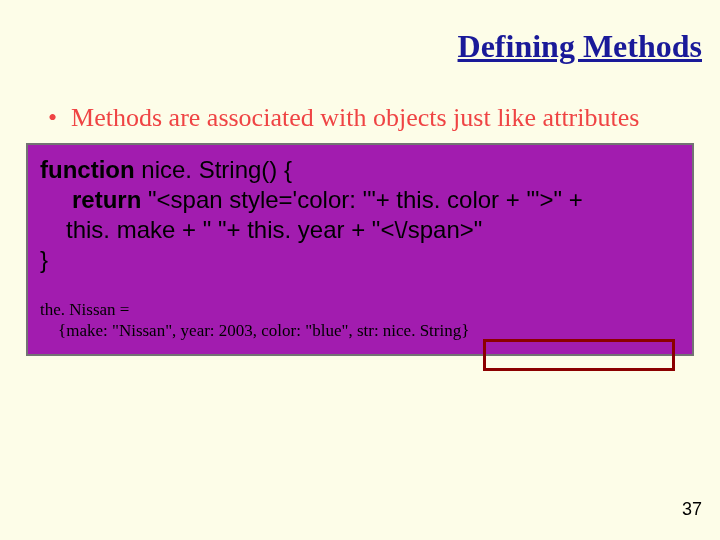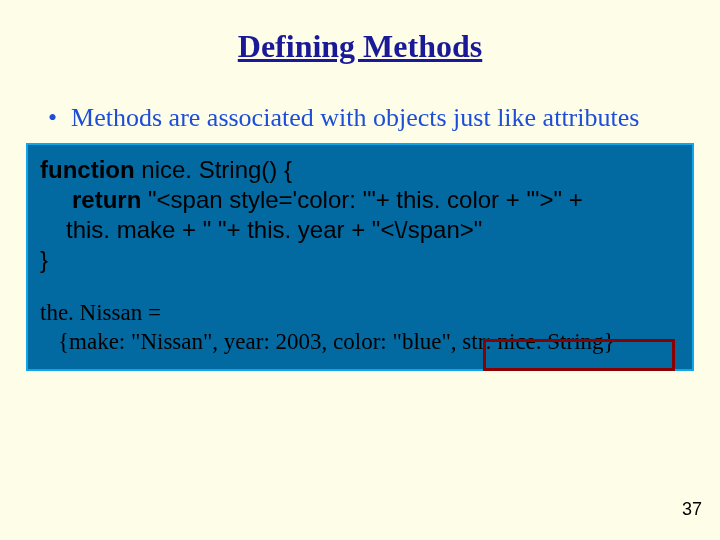--- a/index.html
+++ b/index.html
@@ -11,57 +11,57 @@
     position: relative;
     overflow: hidden;
   }
   .slide {
     width: 100%;
     height: 100%;
     padding: 28px 18px 18px 18px;
     position: relative;
   }
   .title {
-    text-align: center;
+    text-align: right;
     font-size: 32px;
     font-weight: bold;
     color: #1a1a99;
     text-decoration: underline;
     margin-bottom: 38px;
   }
   .bullet {
     font-size: 26px;
-    color: #1d4ed8;
+    color: #ef4444;
     margin: 0 12px 10px 30px;
     text-indent: -22px;
     padding-left: 22px;
   }
   .bullet::before {
     content: "•";
     margin-right: 14px;
   }
   .codebox {
-    border: 2px solid #0ea5e9;
-    background: #0369a1;
+    border: 2px solid #737373;
+    background: #a21caf;
     margin: 0 8px;
     padding: 10px 12px 12px 12px;
     font-size: 24px;
     line-height: 1.25;
     color: #000;
     font-family: Arial, Helvetica, sans-serif;
     position: relative;
   }
   .kw-func { font-weight: bold; }
   .kw-return { font-weight: bold; margin-left: 32px; display: inline-block; }
   .kw-this { font-weight: normal; }
   .indent2 { margin-left: 26px; display: inline-block; }
   .after-gap { margin-top: 24px; }
   .times-block {
     font-family: "Times New Roman", Times, serif;
-    font-size: 23px;
+    font-size: 17px;
   }
   .obj-indent { margin-left: 18px; display: inline-block; }
   .highlight-box {
     position: absolute;
     border: 3px solid #8b0000;
     width: 192px;
     height: 32px;
   }
   .page-num {
     position: absolute;

